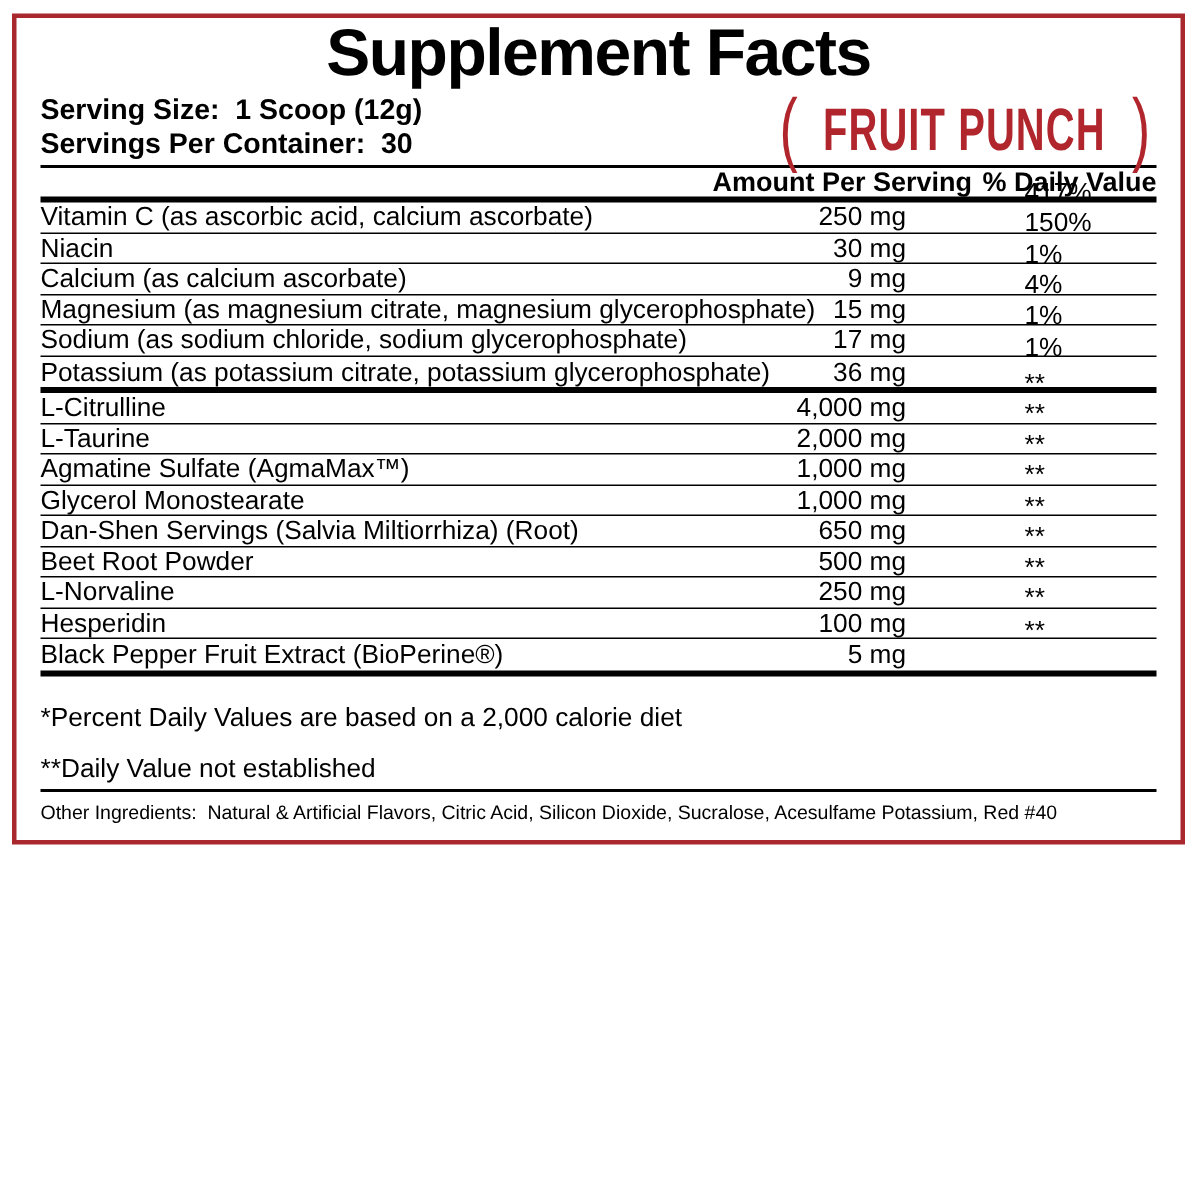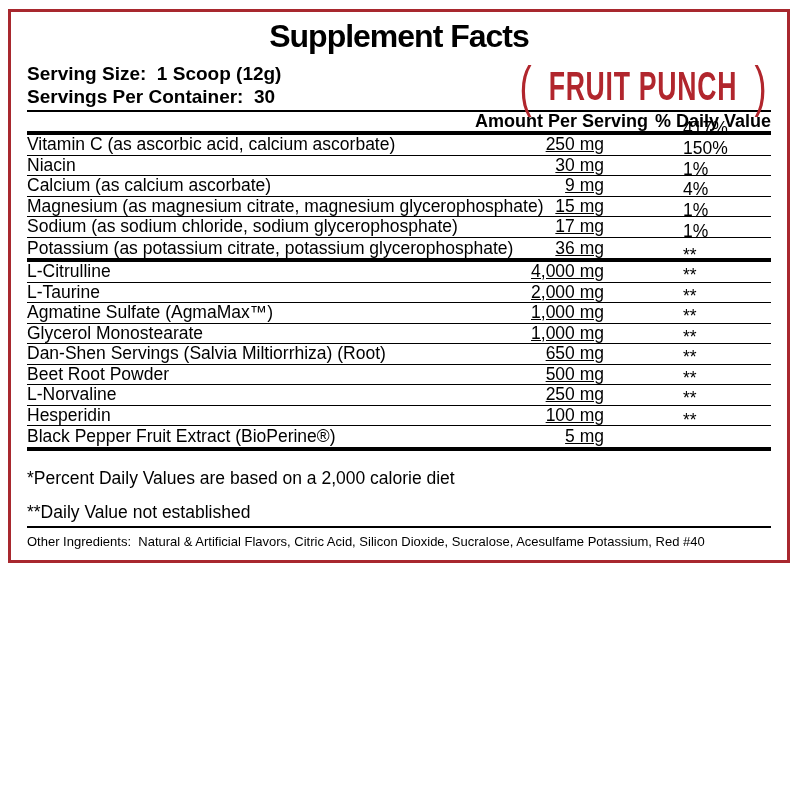--- a/index.html
+++ b/index.html
@@ -19,21 +19,21 @@
     position: absolute;
     left: 8px; top: 9px;
     width: 782px; height: 554px;
     border: 3px solid var(--red-border);
     background: #ffffff;
     padding: 0 16px;
   }
   .title {
     text-align: center;
     font-weight: bold;
-    font-size: 32px;
+    font-size: 44px;
     letter-spacing: -1px;
     line-height: 48px;
     white-space: pre-wrap;
   }
   .flavor {
     position: absolute;
     top: 48px; right: 18px;
     display: flex;
     align-items: center;
     color: var(--red-accent);
@@ -76,21 +76,21 @@
   .row {
     position: relative;
     height: 20.5px;
     border-bottom: 1.5px solid var(--ink);
     font-size: 17.5px;
     line-height: 20px;
     white-space: pre;
   }
   .section .row:last-child { border-bottom: none; }
   .cell-name { position: absolute; left: 0;      bottom: 0.5px; }
-  .cell-amt  { position: absolute; right: 167px; bottom: 0.5px; text-decoration: underline; }
+  .cell-amt  { position: absolute; right: 167px; bottom: 0.5px; }
   .cell-dv   { position: absolute; right: 0; width: 88px; text-align: left; bottom: 17px; }
   .footnotes { padding-top: 3px; padding-bottom: 3px; }
   .footnote-line {
     font-size: 17.5px;
     line-height: 19.5px;
     white-space: pre-wrap;
     margin-top: 15px;
   }
   .other-ingredients {
     padding-top: 3px;

